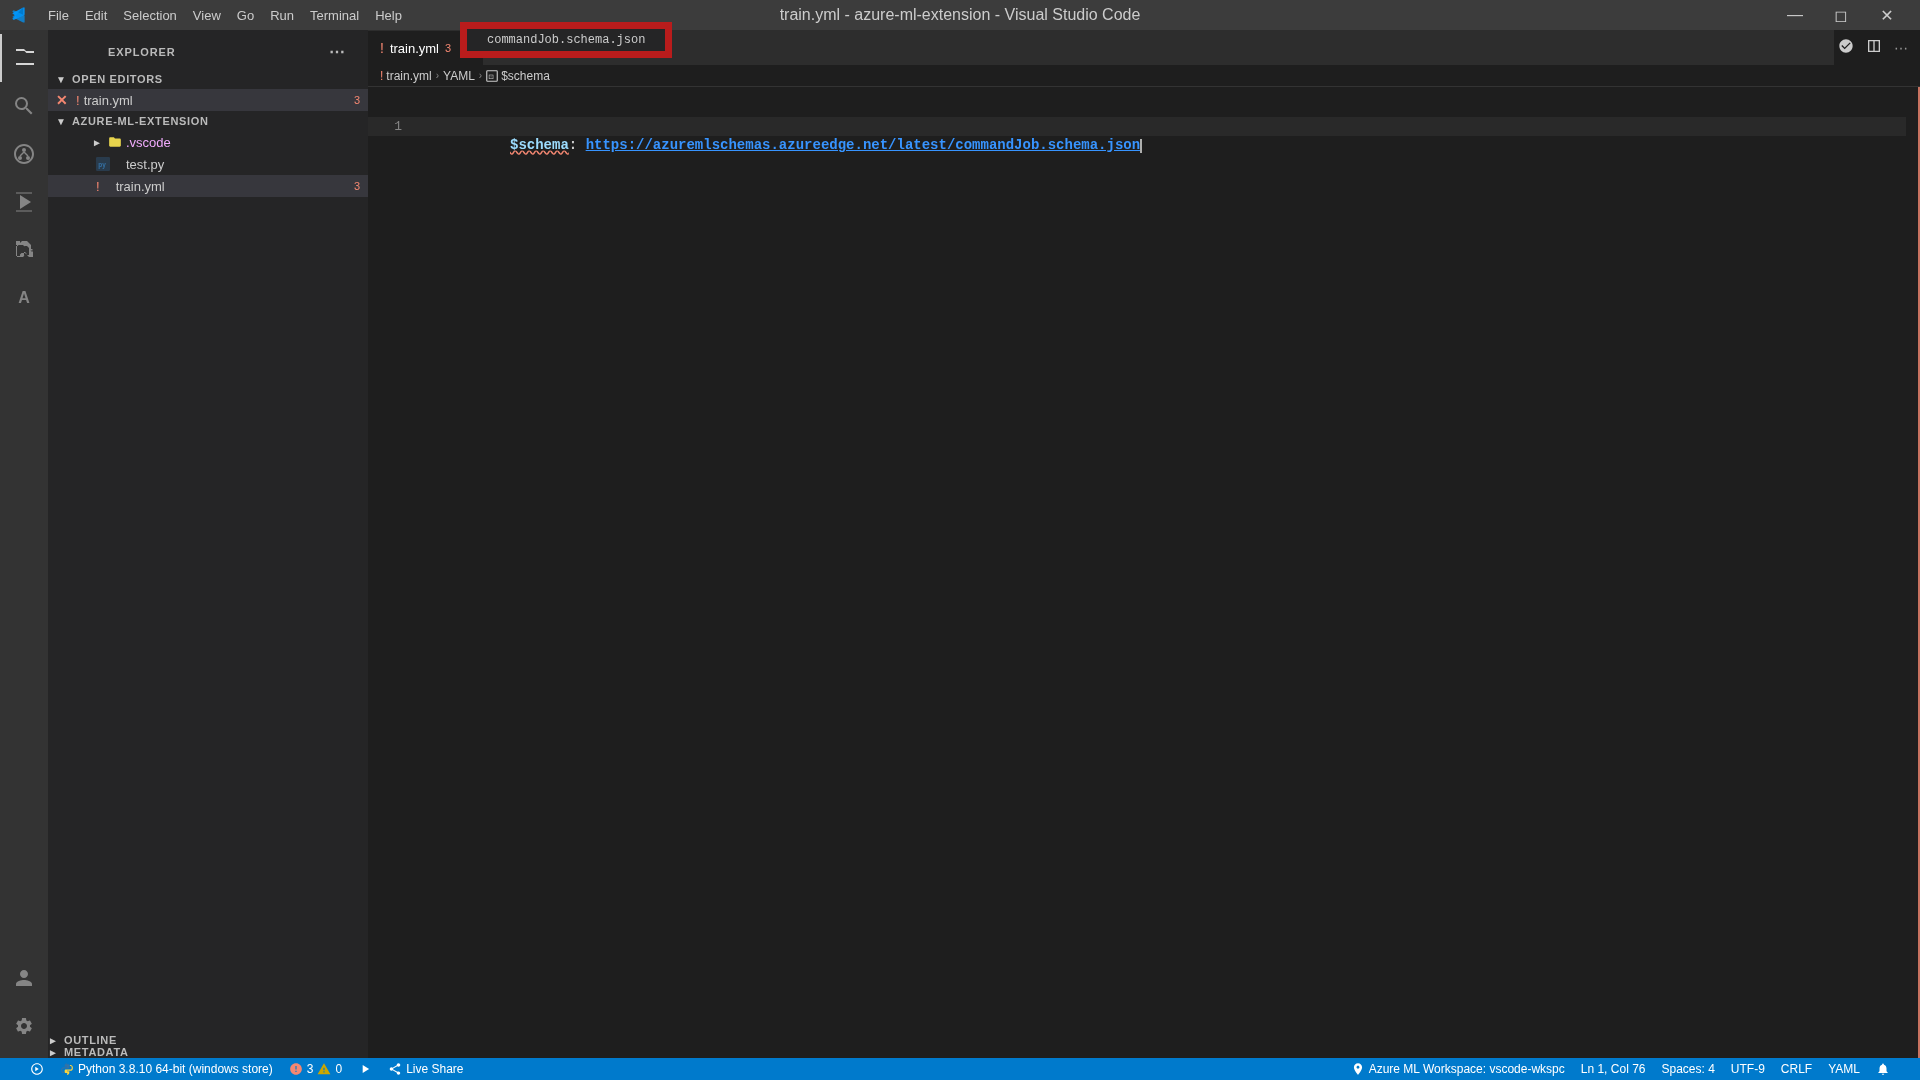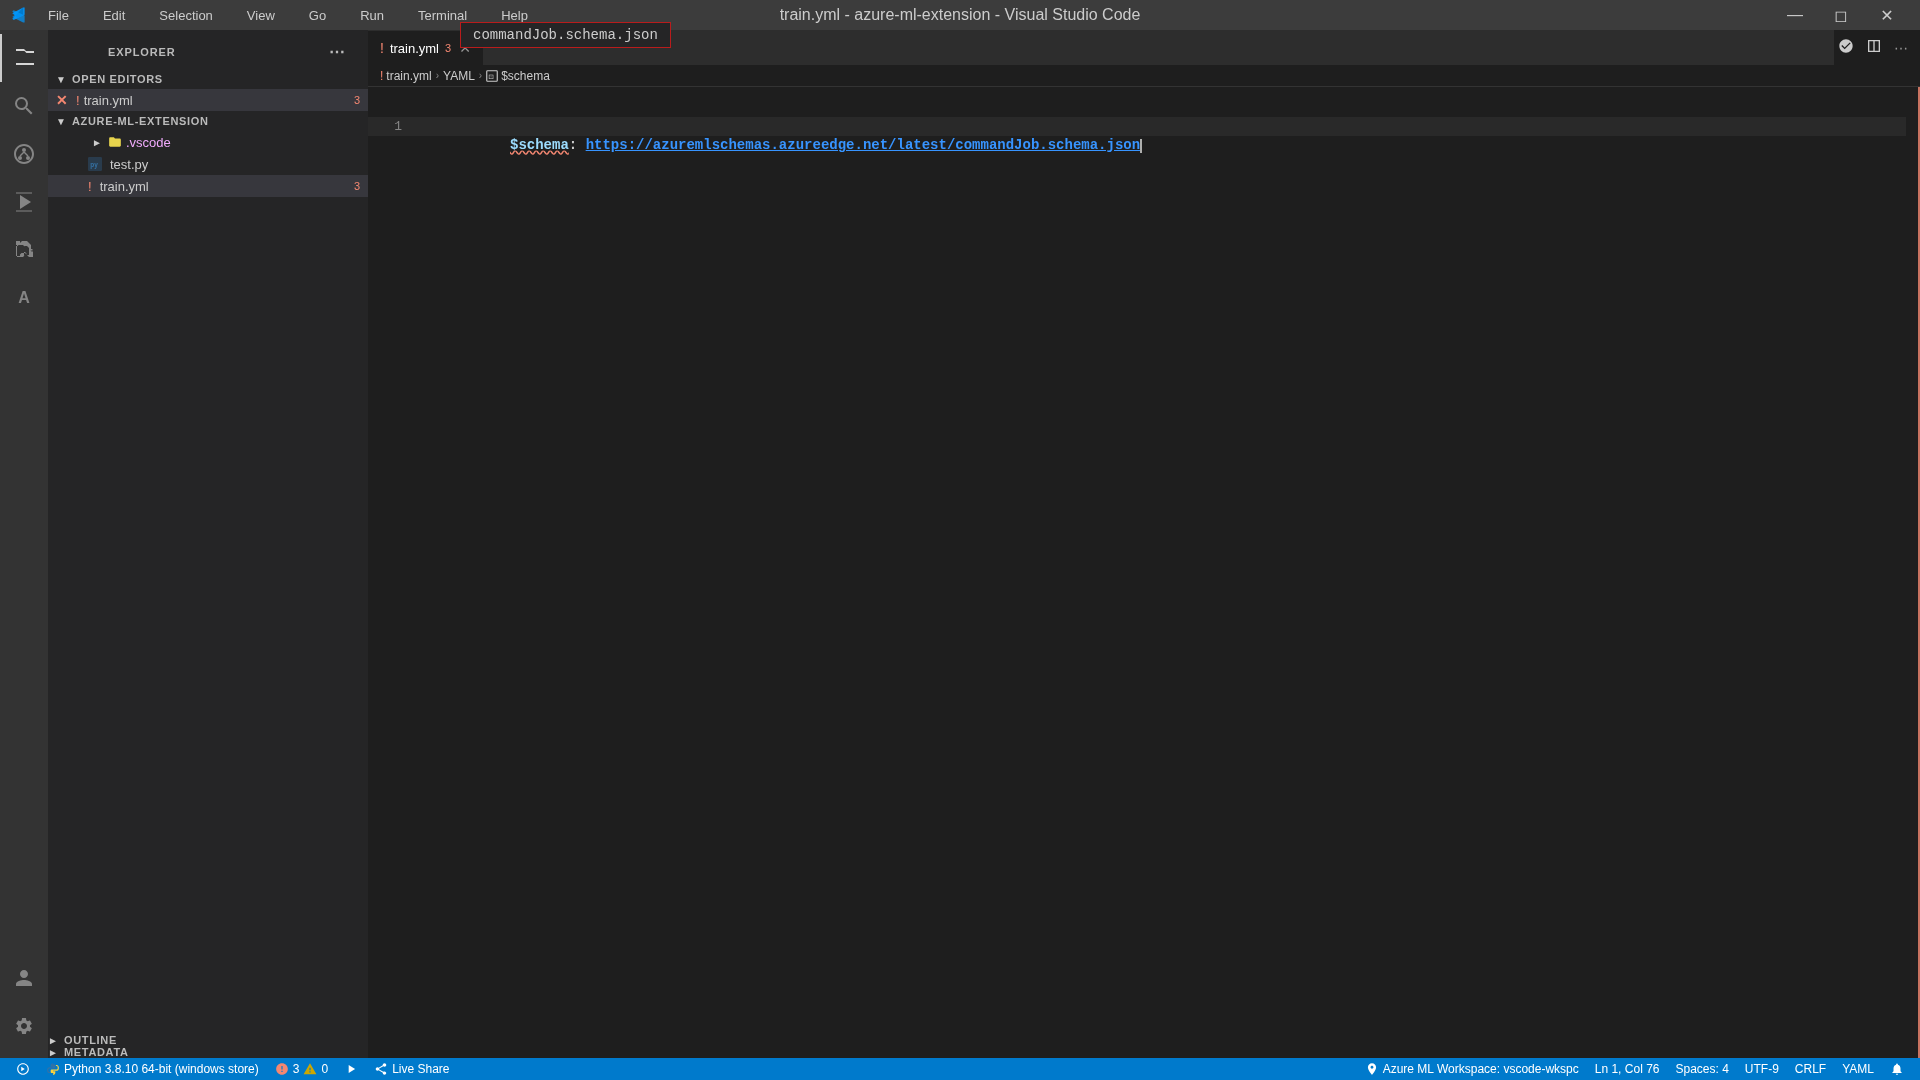--- a/index.html
+++ b/index.html
@@ -30,21 +30,21 @@
       align-items: center;
       gap: 12px;
     }
     .vscode-logo {
       width: 18px;
       height: 18px;
       flex-shrink: 0;
     }
     .title-menu {
       display: flex;
-      gap: 18px;
+      gap: 0;
     }
     .title-menu-item {
       padding: 2px 8px;
       color: #cccccc;
       font-size: 13px;
       cursor: pointer;
       border-radius: 3px;
     }
     .title-text {
       position: absolute;
@@ -209,21 +209,21 @@
     .folder-chevron {
       font-size: 10px;
       color: #cccccc;
       width: 12px;
     }
     .sub-item {
       display: flex;
       align-items: center;
       padding: 2px 8px 2px 24px;
       cursor: pointer;
-      gap: 8px;
+      gap: 16px;
       height: 22px;
     }
     .sub-item.active { background: #37373d; }
 
     
     .editor-area {
       flex: 1;
       display: flex;
       flex-direction: column;
       background: #1e1e1e;
@@ -378,21 +378,21 @@
       background: #f48771;
       opacity: 0.8;
     }
 
     
     .status-bar {
       height: 22px;
       background: #007acc;
       display: flex;
       align-items: center;
-      padding: 0 8px;
+      padding: 0 22px;
       flex-shrink: 0;
       gap: 0;
     }
     .status-item {
       display: flex;
       align-items: center;
       gap: 4px;
       padding: 0 8px;
       height: 22px;
       cursor: pointer;
@@ -401,23 +401,23 @@
       white-space: nowrap;
     }
     .status-spacer { flex: 1; }
 
     
     .schema-tooltip {
       position: absolute;
       top: 22px;
       left: 460px;
       background: #252526;
-      border: 1px solid #b91c1c;
-      padding: 4px 12px;
-      font-size: 14px;
+      border: 7px solid #b91c1c;
+      padding: 4px 20px;
+      font-size: 12px;
       color: #cccccc;
       z-index: 20;
       white-space: nowrap;
       font-family: 'Consolas', 'Courier New', monospace;
     }
 
     .outline-section {
       padding: 0;
     }
     .metadata-section {

